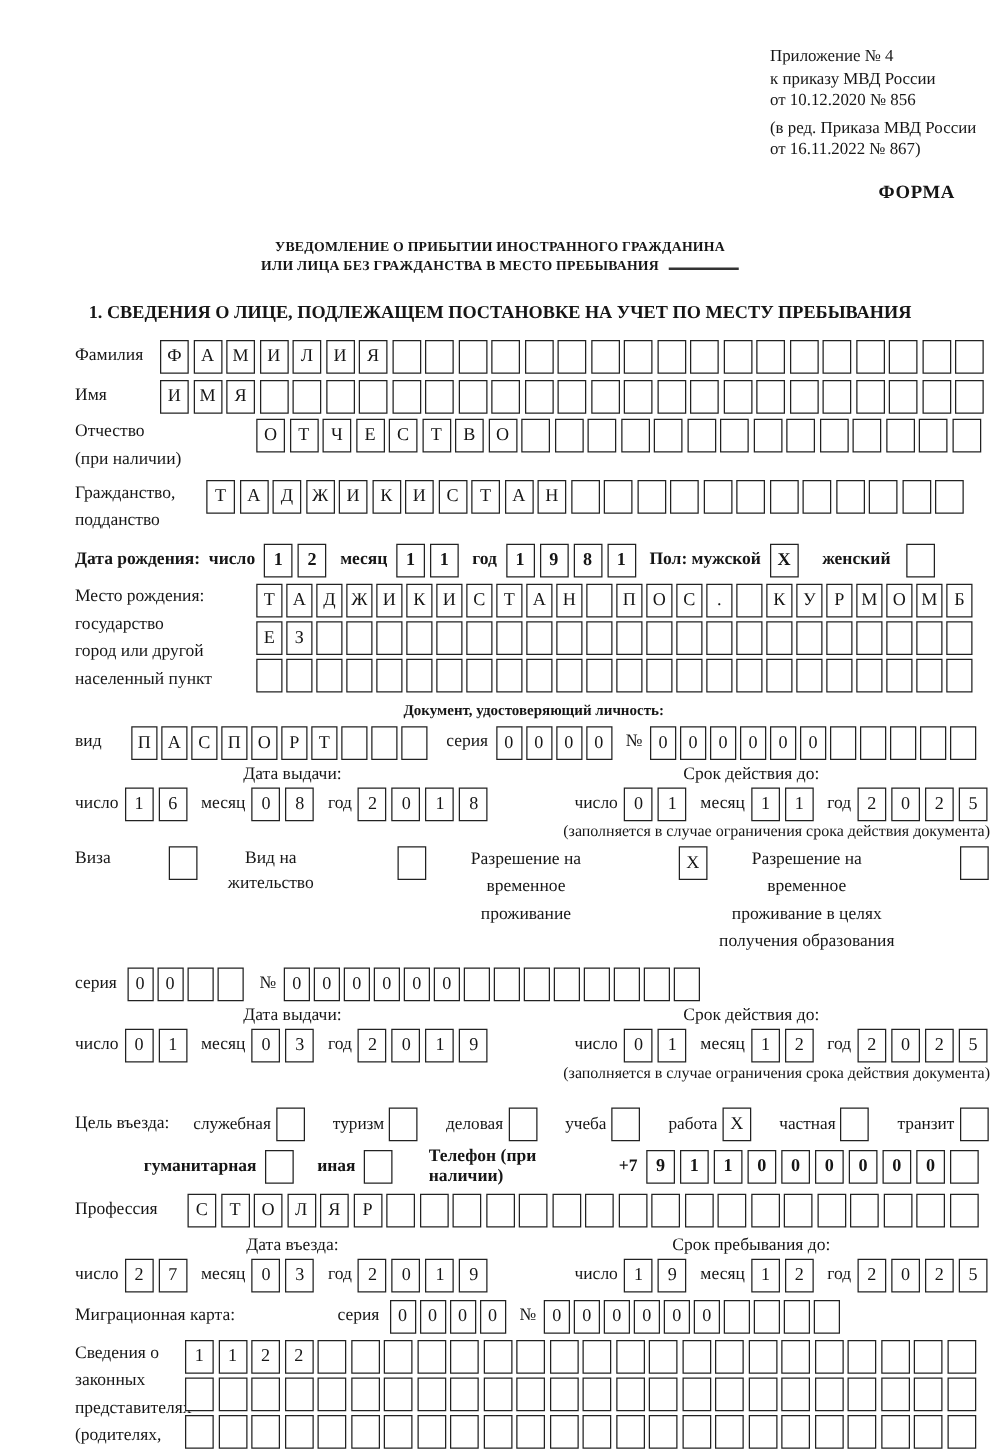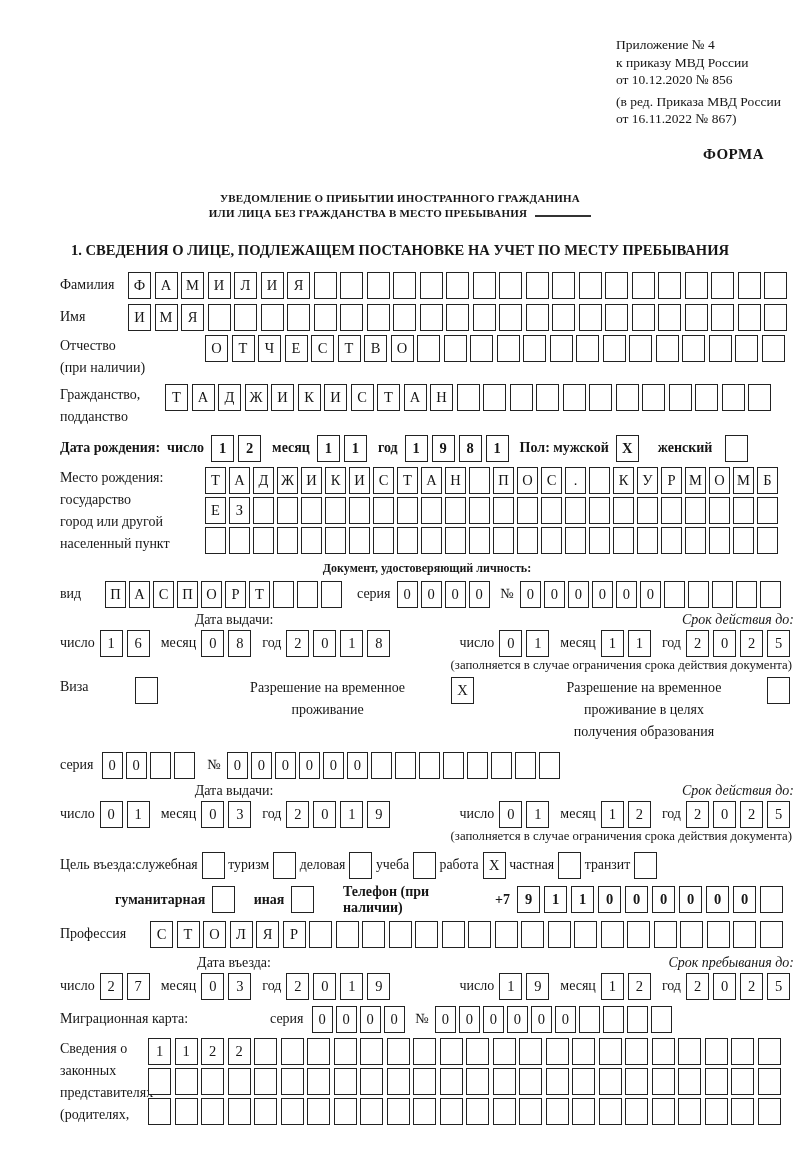--- a/index.html
+++ b/index.html
@@ -29,32 +29,32 @@
   .rows .cells{display:flex;margin-bottom:3px;}
   .mult{display:flex;flex-direction:column;}
   .ml6{margin-left:6px;} .ml8{margin-left:8px;} .ml10{margin-left:10px;} .ml12{margin-left:12px;} .ml18{margin-left:18px;} .ml55{margin-left:55px;}
   .gap > *{margin-right:7px;font-weight:bold;}
   
   .doc-head{margin:4px 0 4px 0;text-align:center;font-weight:bold;font-size:12px;}
   .note{font-size:12.8px;text-align:right;padding-right:2px;margin:1px 0 4px 0;}
   
   .dheads{display:flex;font-size:14px;margin-top:2px;}
   .dh-left{width:348px;text-align:center;}
-  .dh-right{flex:1;text-align:right;font-style:italic;}
+  .dh-right{flex:1;text-align:center;}
   .drow{display:flex;justify-content:space-between;align-items:center;margin-top:2px;}
   .dgroup{display:inline-flex;align-items:center;}
   .dgroup .dl{margin-right:5px;} .dgroup .dl2{margin-left:7px;margin-right:5px;}
   
   .intro{line-height:24px;font-size:14.2px;margin-top:4px;}
   .permits{display:flex;justify-content:space-between;align-items:flex-start;margin:4px 0 8px 0;}
   .pgroup{display:inline-flex;align-items:flex-start;gap:40px;}
   .pgroup .plab{margin-right:6px;line-height:20px;text-align:center;font-size:14px;}
   .opt{display:inline-flex;align-items:center;}
   .opt .olab{margin-right:4px;font-size:13.8px;}
-  .purposes{display:flex;justify-content:flex-start;align-items:center;margin-top:8px;}
+  .purposes{display:flex;justify-content:space-between;align-items:center;margin-top:20px;}
   .reps-right{display:flex;flex-direction:column;}
 </style>
 </head>
 <body>
 
 <div class="page">
 
   <div class="appendix">
     <div>Приложение № 4</div>
     <div>к приказу МВД России</div>
@@ -406,20 +406,26 @@
 
 
     <div class="permits">
       <span class="pgroup">
         <span class="plab">Виза</span>
         <span class="cells">
             <span class="cell"></span>
           </span>
       </span>
       <span class="pgroup">
+        <span class="plab">Вид на жительство</span>
+        <span class="cells">
+            <span class="cell"></span>
+          </span>
+      </span>
+      <span class="pgroup">
         <span class="plab">
           <span class="lline">Разрешение на временное</span>
           <span class="lline">проживание</span>
         </span>
         <span class="cells">
             <span class="cell">X</span>
           </span>
       </span>
       <span class="pgroup">
         <span class="plab">

